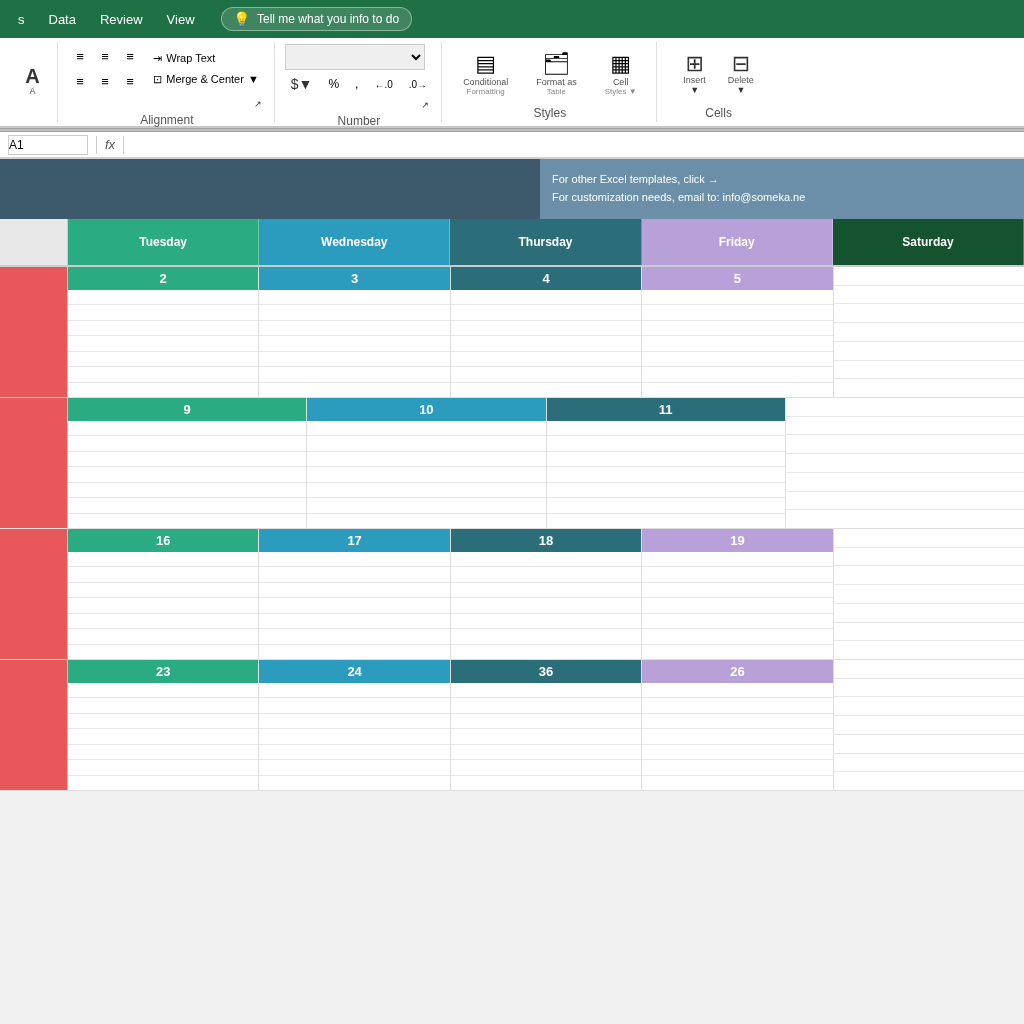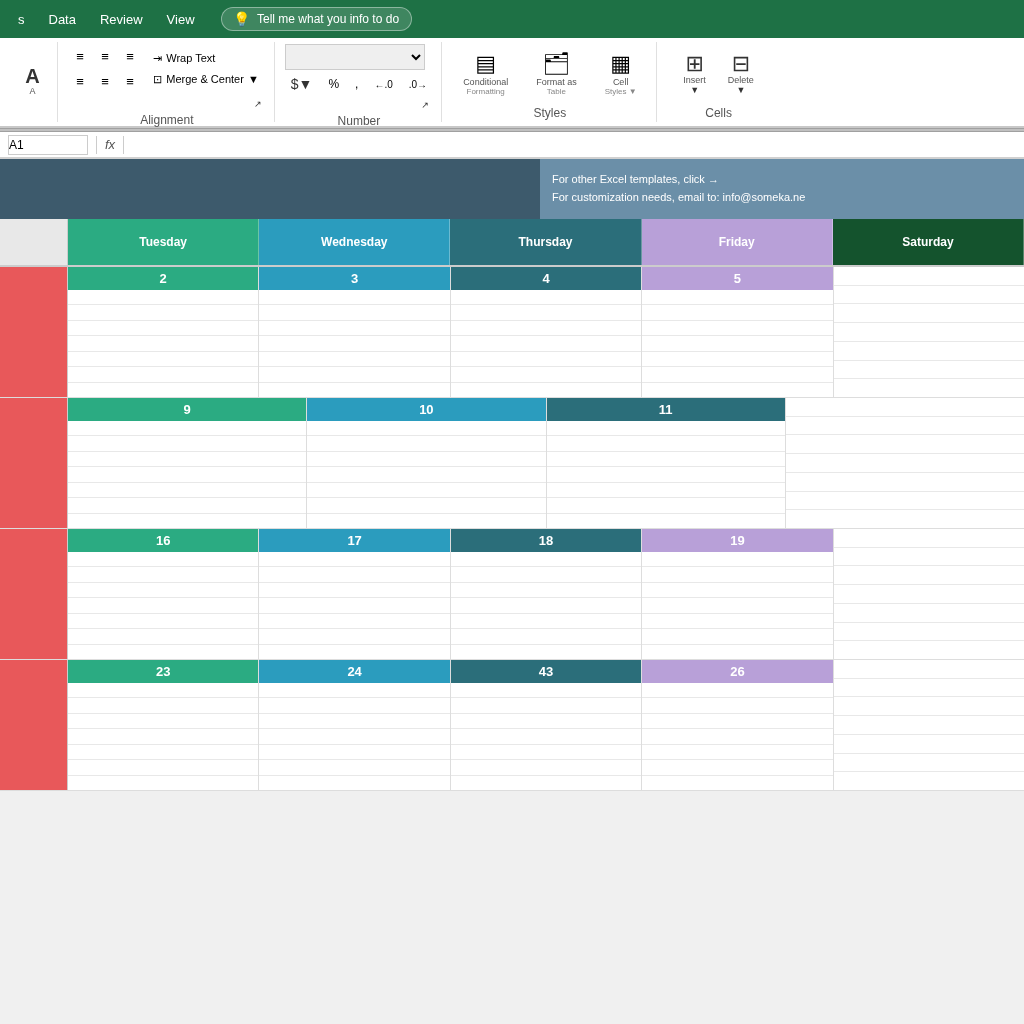--- a/index.html
+++ b/index.html
@@ -648,21 +648,21 @@
             <div class="cell-line"></div>
             <div class="cell-line"></div>
             <div class="cell-line"></div>
             <div class="cell-line"></div>
             <div class="cell-line"></div>
             <div class="cell-line"></div>
             <div class="cell-line"></div>
           </div>
         </div>
         <div class="cal-cell thursday">
-          <div class="cell-date">43</div>
+          <div class="cell-date">36</div>
           <div class="cell-lines">
             <div class="cell-line"></div>
             <div class="cell-line"></div>
             <div class="cell-line"></div>
             <div class="cell-line"></div>
             <div class="cell-line"></div>
             <div class="cell-line"></div>
             <div class="cell-line"></div>
           </div>
         </div>

